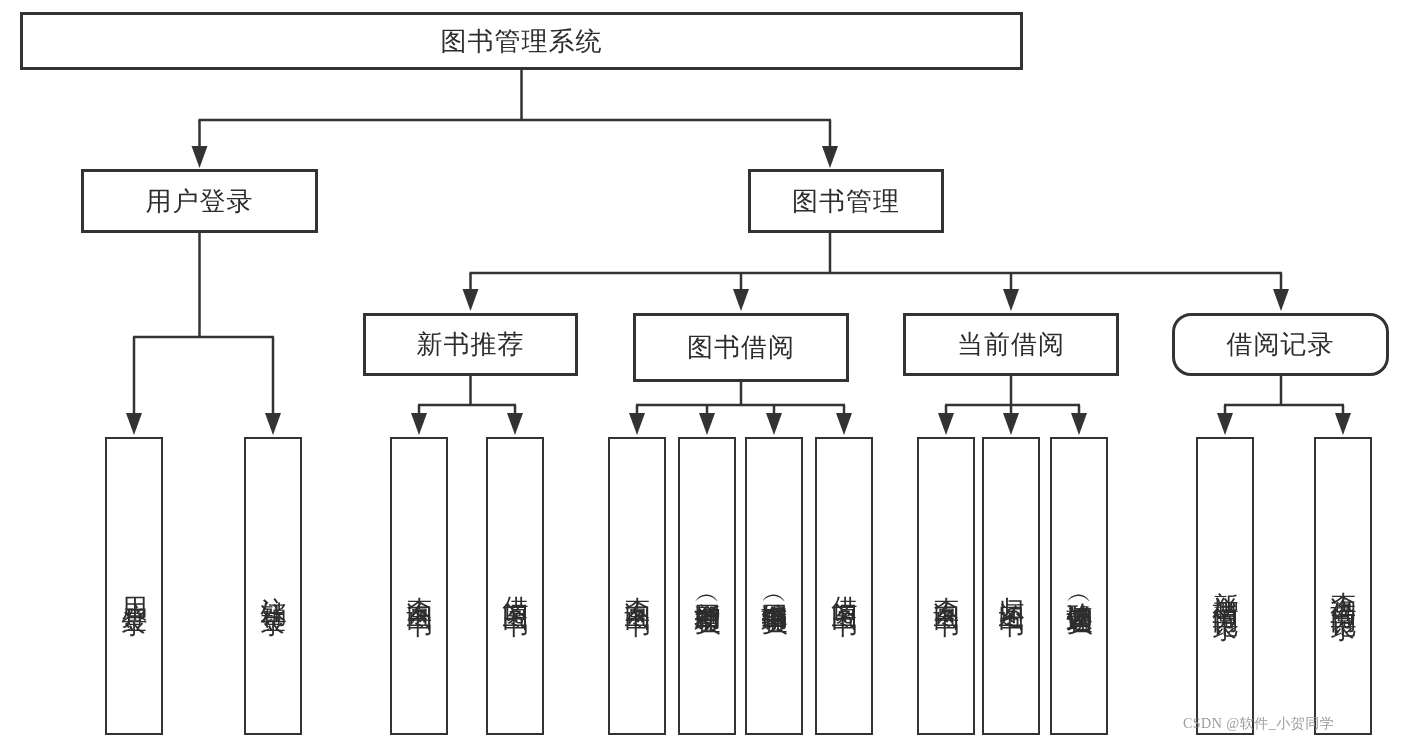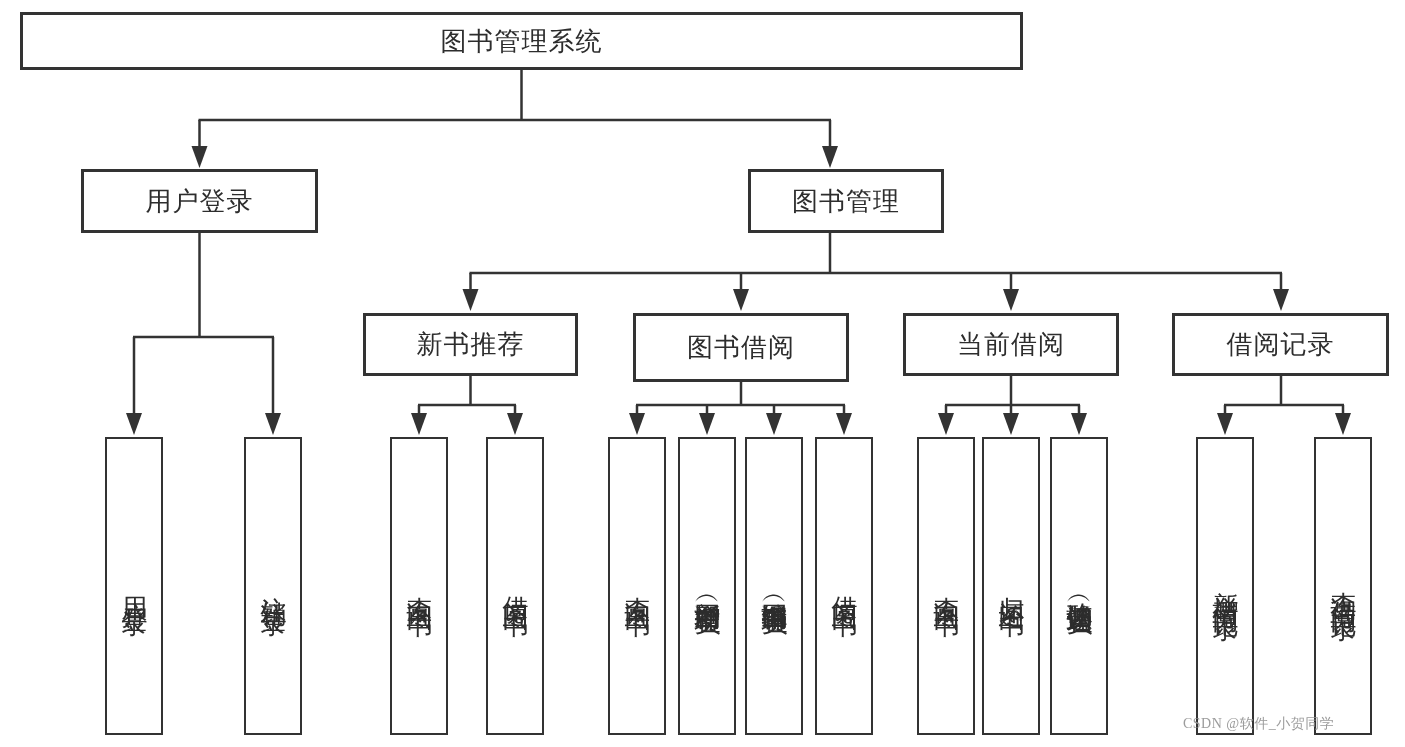--- a/index.html
+++ b/index.html
@@ -160,21 +160,21 @@
 
   <div class="box" style="left:363px; top:313px; width:215px; height:63px;text-align:right;">
     <span>新书推荐</span>
   </div>
   <div class="box" style="left:633px; top:313px; width:216px; height:69px;">
     <span>图书借阅</span>
   </div>
   <div class="box" style="left:903px; top:313px; width:216px; height:63px;text-align:right;">
     <span>当前借阅</span>
   </div>
-  <div class="box" style="left:1172px; top:313px; width:217px; height:63px;">
+  <div class="box" style="left:1172px; top:313px; width:217px; height:63px;border-radius:19px;">
     <span>借阅记录</span>
   </div>
 
   <div class="box leaf" style="left:105px; top:437px; width:58px; height:298px;">
     <span class="vtext">用户登录</span>
   </div>
   <div class="box leaf" style="left:244px; top:437px; width:58px; height:298px;">
     <span class="vtext">注销登录</span>
   </div>
 

